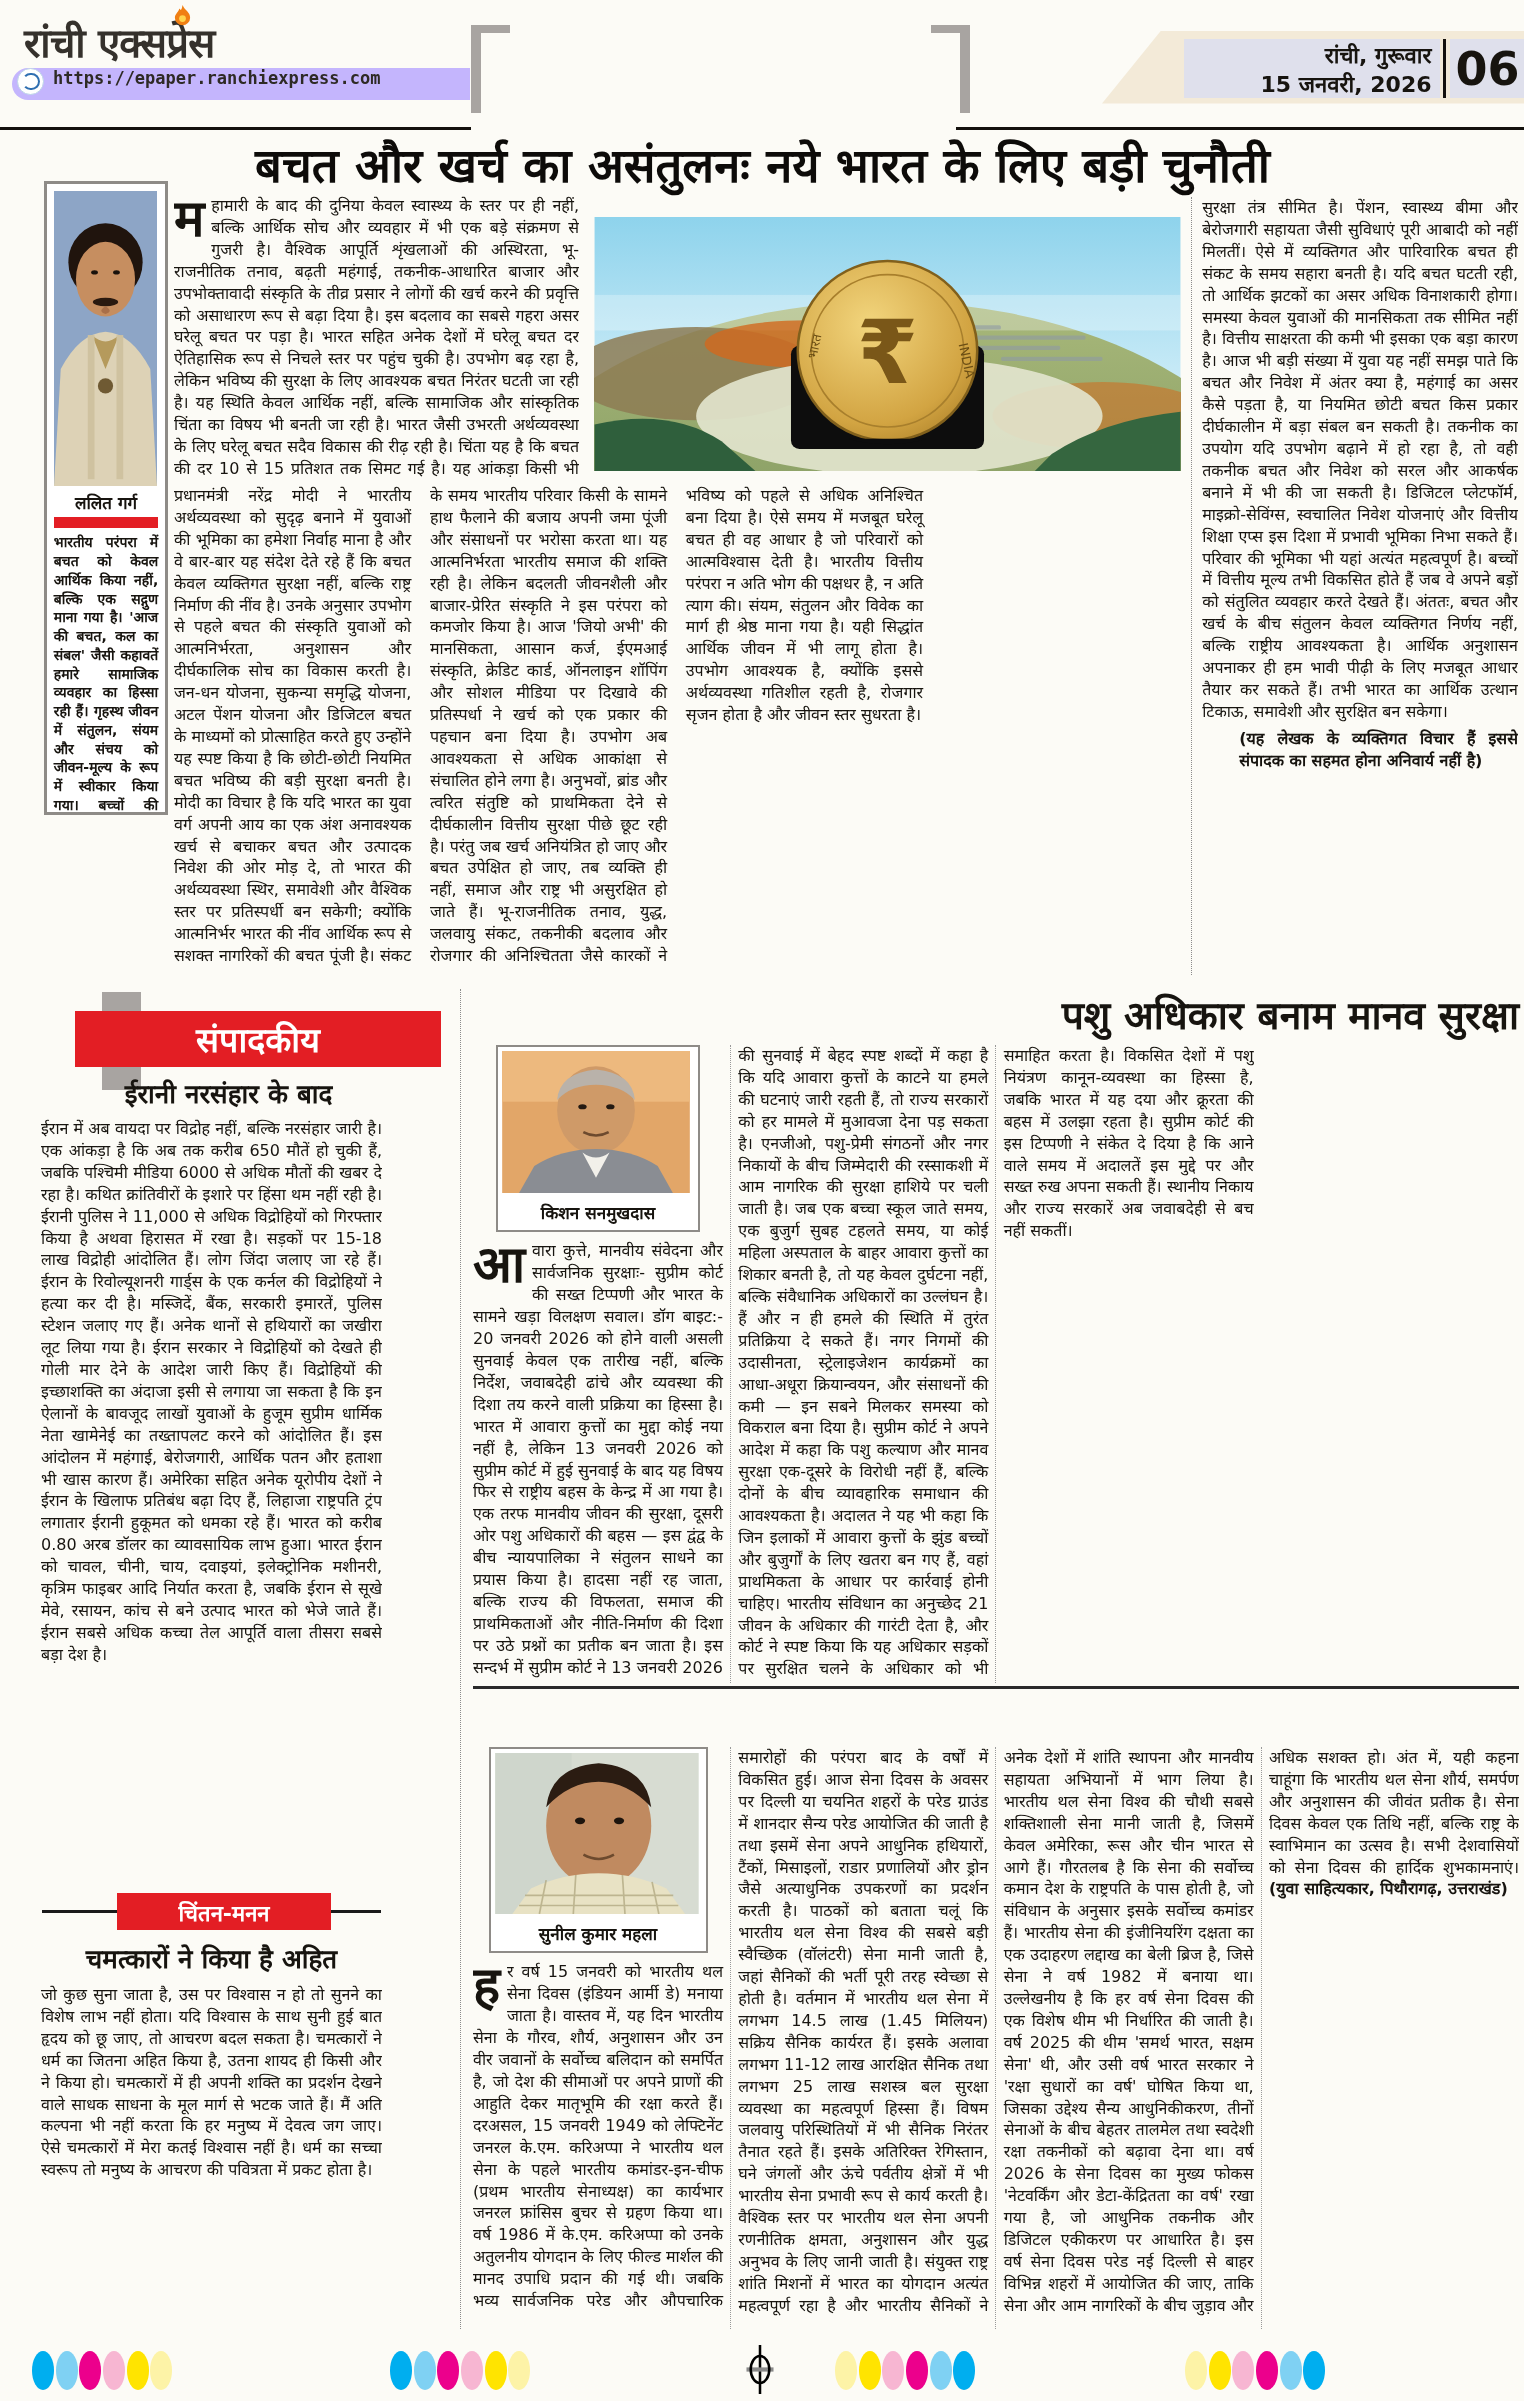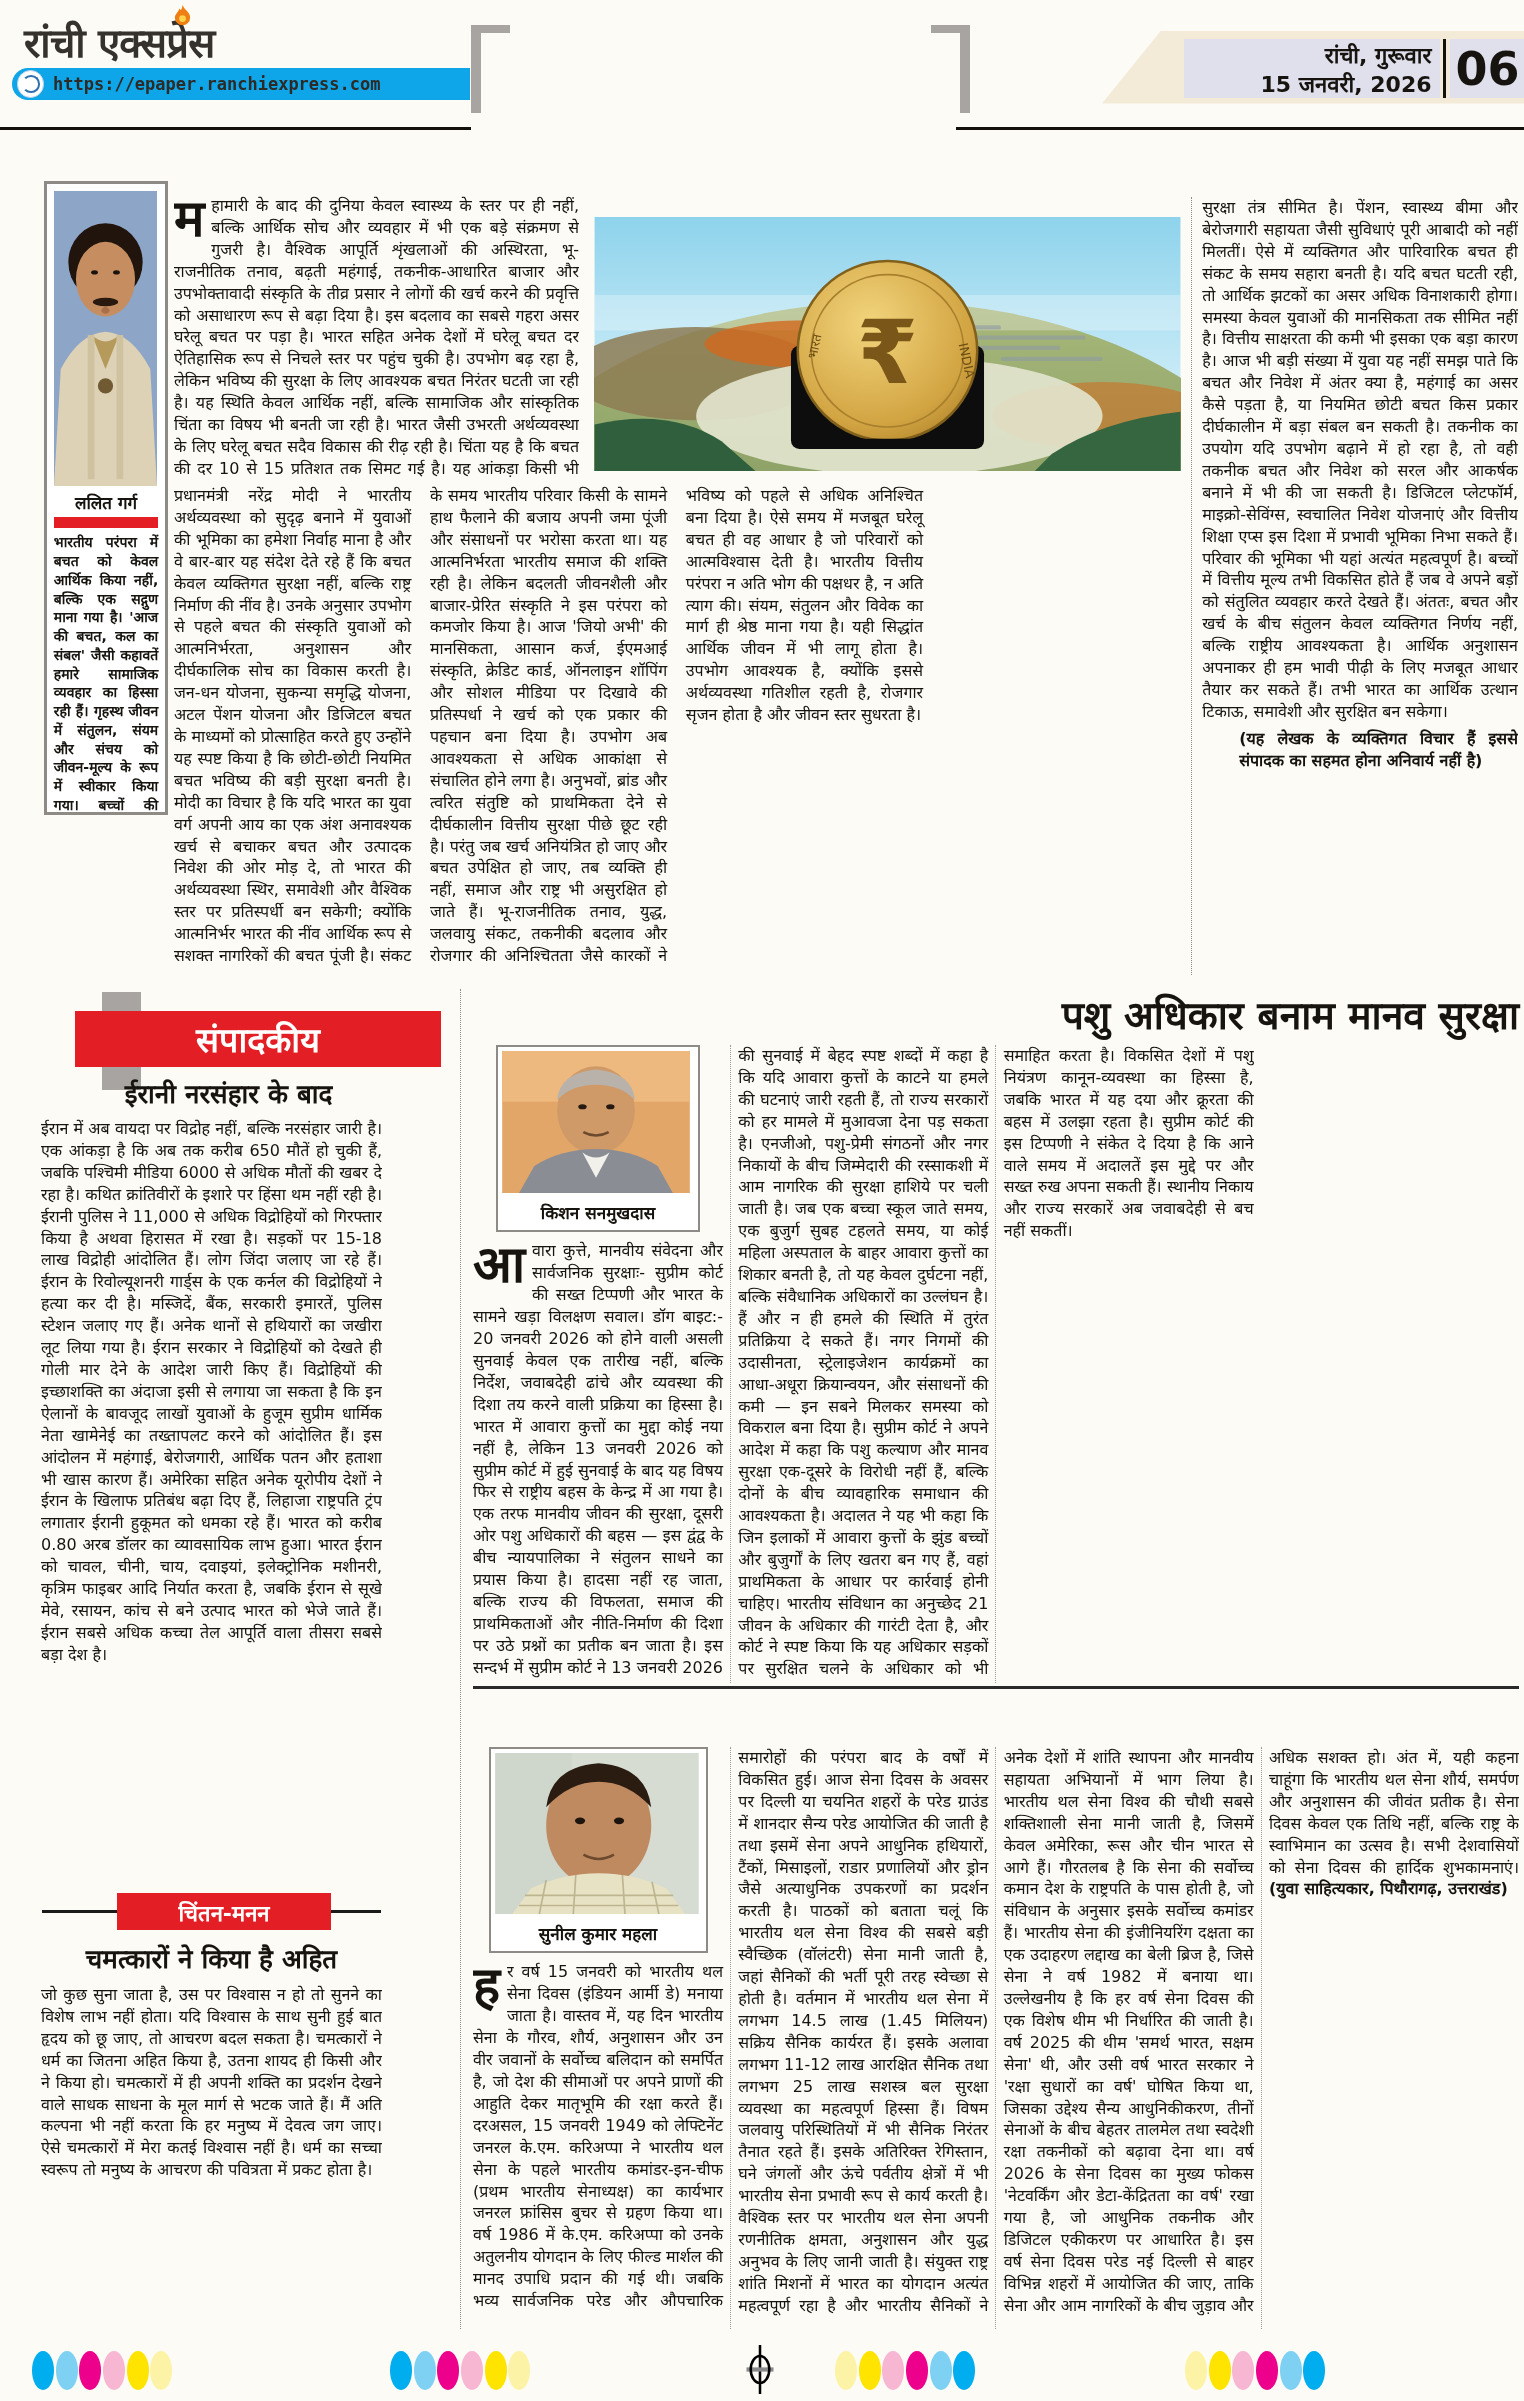--- a/index.html
+++ b/index.html
@@ -5,22 +5,22 @@
   html,body{margin:0;padding:0;background:#e8e8e8;}
   .page{position:relative;width:1525px;height:2401px;background:#fcfbf6;
         font-family:"DejaVu Sans","Liberation Sans",sans-serif;color:#17140f;overflow:hidden;margin:0 auto;}
   .abs{position:absolute;}
   .bodytxt{font-size:16px;line-height:1.37;overflow:hidden;text-align:justify;}
   .dropcap{float:left;font-size:51px;line-height:42px;font-weight:700;padding:3.4px 6.8px 0 0;}
 
   
   #logo{left:24px;top:13.6px;font-size:40px;font-weight:800;color:#35312c;letter-spacing:-0.8px;}
   #flame{left:168px;top:5.1px;}
-  #epaper-bar{left:12px;top:68px;width:458px;height:32px;background:#0ea5e9;border-radius:16px 0 0 16px;
-              display:flex;align-items:center;gap:8.5px;padding-left:5.1px;box-sizing:border-box;}
+  #epaper-bar{left:12px;top:68px;width:458px;height:32px;background:#c4b5fd;border-radius:16px 0 0 16px;
+              display:flex;align-items:flex-start;gap:8.5px;padding-left:5.1px;box-sizing:border-box;}
   #hand-icon{width:25.4px;height:25.4px;border-radius:50%;background:#fff;border:1.7px solid #bcd3e8;
              display:flex;align-items:center;justify-content:center;}
   #hand-icon span{display:block;width:13.6px;height:13.6px;border:2.5px solid #2f6fb1;border-radius:50%;border-left-color:transparent;}
   #epaper-url{font-family:"DejaVu Sans Mono","Liberation Mono",monospace;font-size:17px;font-weight:700;color:#2e2a25;}
   .bracket{width:29px;height:80px;top:25.4px;}
   #bracket-l{left:471px;border-left:10.2px solid #a8a4a1;border-top:8.5px solid #a8a4a1;}
   #bracket-r{left:931px;border-right:10.2px solid #a8a4a1;border-top:8.5px solid #a8a4a1;}
   #section-title{left:500px;top:49px;width:431px;text-align:center;font-size:47px;font-weight:800;white-space:nowrap;}
   #section-title .blue{color:#2aa7df;}
   #section-title .black{color:#0d0b09;}
@@ -110,20 +110,21 @@
   <div class="abs" id="date-panel"></div>
   <div class="abs" id="date-box">
     <div>रांची, गुरूवार</div>
     <div>15 जनवरी, 2026</div>
   </div>
   <div class="abs" id="date-divider"></div>
   <div class="abs" id="page-number">06</div>
   <div class="abs mast-rule" id="rule-l"></div>
   <div class="abs mast-rule" id="rule-r"></div>
 
+  <div class="abs" id="lead-headline">बचत और खर्च का असंतुलनः नये भारत के लिए बड़ी चुनौती</div>
 
   <div class="abs" id="author-box">
     <svg id="author-photo" viewBox="0 0 122 348" preserveAspectRatio="none">
       <rect width="122" height="348" fill="#8da5c6"></rect>
       <rect width="122" height="348" fill="url(#ag)" opacity="0"></rect>
       <ellipse cx="61" cy="84" rx="44" ry="46" fill="#20140d"></ellipse>
       <ellipse cx="61" cy="104" rx="35" ry="44" fill="#c68e60"></ellipse>
       <ellipse cx="48" cy="96" rx="4" ry="2.5" fill="#1a120c"></ellipse>
       <ellipse cx="74" cy="96" rx="4" ry="2.5" fill="#1a120c"></ellipse>
       <ellipse cx="61" cy="131" rx="15" ry="5" fill="#2a190f"></ellipse>

